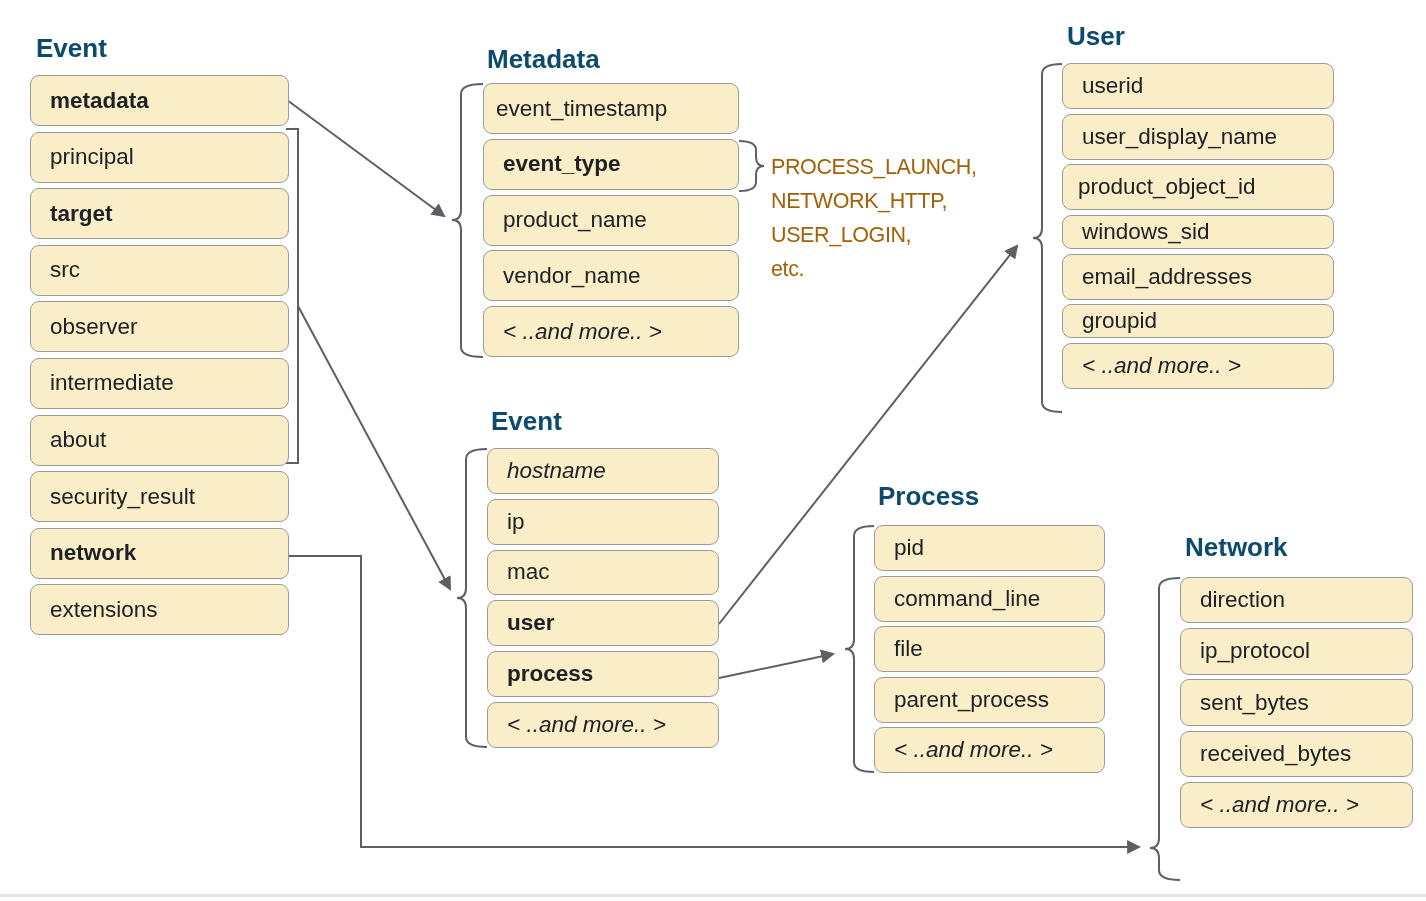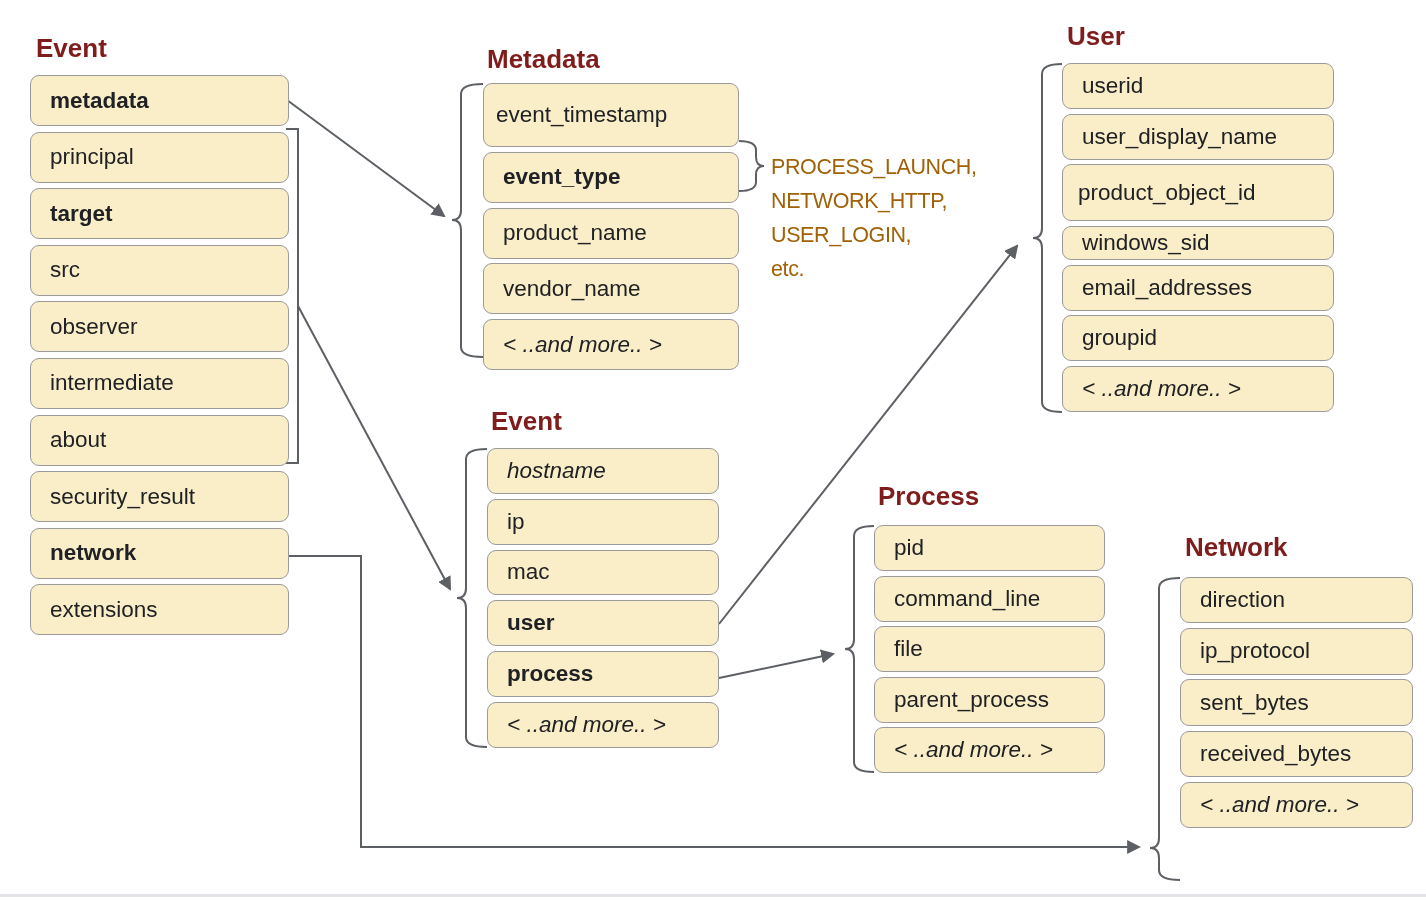--- a/index.html
+++ b/index.html
@@ -1,21 +1,21 @@
 <!DOCTYPE html>
 <html><head>
 <meta charset="utf-8">
 <style>
   html,body{margin:0;padding:0;background:#ffffff;}
   body{width:1426px;height:901px;position:relative;overflow:hidden;
        font-family:"Liberation Sans",sans-serif;color:#202124;}
   #stage{position:absolute;inset:0;width:1426px;height:901px;}
   svg.connectors{position:absolute;left:0;top:0;z-index:0;}
   .group{position:absolute;z-index:1;}
-  .group h2{margin:0 0 0 3px;font-size:26px;line-height:30px;font-weight:700;color:#7f1d1d;}
+  .group h2{margin:0 0 0 3px;font-size:26px;line-height:30px;font-weight:700;color:#0c4a6e;}
   .boxes{display:flex;flex-direction:column;}
   .fieldbox{box-sizing:border-box;background:var(--box-fill,#FAEEC8);
             border:1.7px solid var(--box-border,#9a9a9a);border-radius:9px;
             display:flex;align-items:center;padding:0 10px 0 19px;
             font-size:22.5px;color:#202124;white-space:nowrap;}
   .fieldbox.bold{font-weight:700;}
   .fieldbox.italic{font-style:italic;}
   .enum-note{position:absolute;left:771px;top:150px;z-index:1;
              font-size:21.5px;line-height:34px;letter-spacing:-0.4px;color:#a16207;}
   .bottom-divider{position:absolute;left:0;top:894px;width:1426px;height:3px;
@@ -58,37 +58,37 @@
         <div class="fieldbox" style="height: 51px;">about</div>
         <div class="fieldbox" style="height: 51px;">security_result</div>
         <div class="fieldbox bold" style="height: 51px;">network</div>
         <div class="fieldbox" style="height: 51px;">extensions</div>
       </div>
   </section>
 
   <section class="group" id="group-metadata" style="left: 484px; top: 44px; width: 255px;">
     <h2>Metadata</h2>
     <div class="boxes" style="margin-top: 9px; margin-left: -1px; gap: 4.8px;">
-        <div class="fieldbox" style="height: 64px; padding-left: 12px;">event_timestamp</div>
+        <div class="fieldbox" style="height: 51px; padding-left: 12px;">event_timestamp</div>
         <div class="fieldbox bold" style="height: 51px;">event_type</div>
         <div class="fieldbox" style="height: 51px;">product_name</div>
         <div class="fieldbox" style="height: 51px;">vendor_name</div>
         <div class="fieldbox italic" style="height: 51px;">&lt; ..and more.. &gt;</div>
       </div>
   </section>
 
   <section class="group" id="group-user" style="left: 1064px; top: 21px; width: 270px;">
     <h2>User</h2>
     <div class="boxes" style="margin-top: 12px; margin-left: -2px; gap: 4.7px;">
         <div class="fieldbox" style="height: 46px;">userid</div>
         <div class="fieldbox" style="height: 46px;">user_display_name</div>
-        <div class="fieldbox" style="height: 57px; padding-left: 15px;">product_object_id</div>
+        <div class="fieldbox" style="height: 46px; padding-left: 15px;">product_object_id</div>
         <div class="fieldbox" style="height: 34px;">windows_sid</div>
         <div class="fieldbox" style="height: 46px;">email_addresses</div>
-        <div class="fieldbox" style="height: 46px;">groupid</div>
+        <div class="fieldbox" style="height: 34px;">groupid</div>
         <div class="fieldbox italic" style="height: 46px;">&lt; ..and more.. &gt;</div>
       </div>
   </section>
 
   <section class="group" id="group-noun" style="left: 488px; top: 406px; width: 231px;">
     <h2>Event</h2>
     <div class="boxes" style="margin-top: 12px; margin-left: -1px; gap: 5px;">
         <div class="fieldbox" style="height: 45.8px; font-style: italic;">hostname</div>
         <div class="fieldbox" style="height: 45.8px;">ip</div>
         <div class="fieldbox" style="height: 45.8px;">mac</div>

